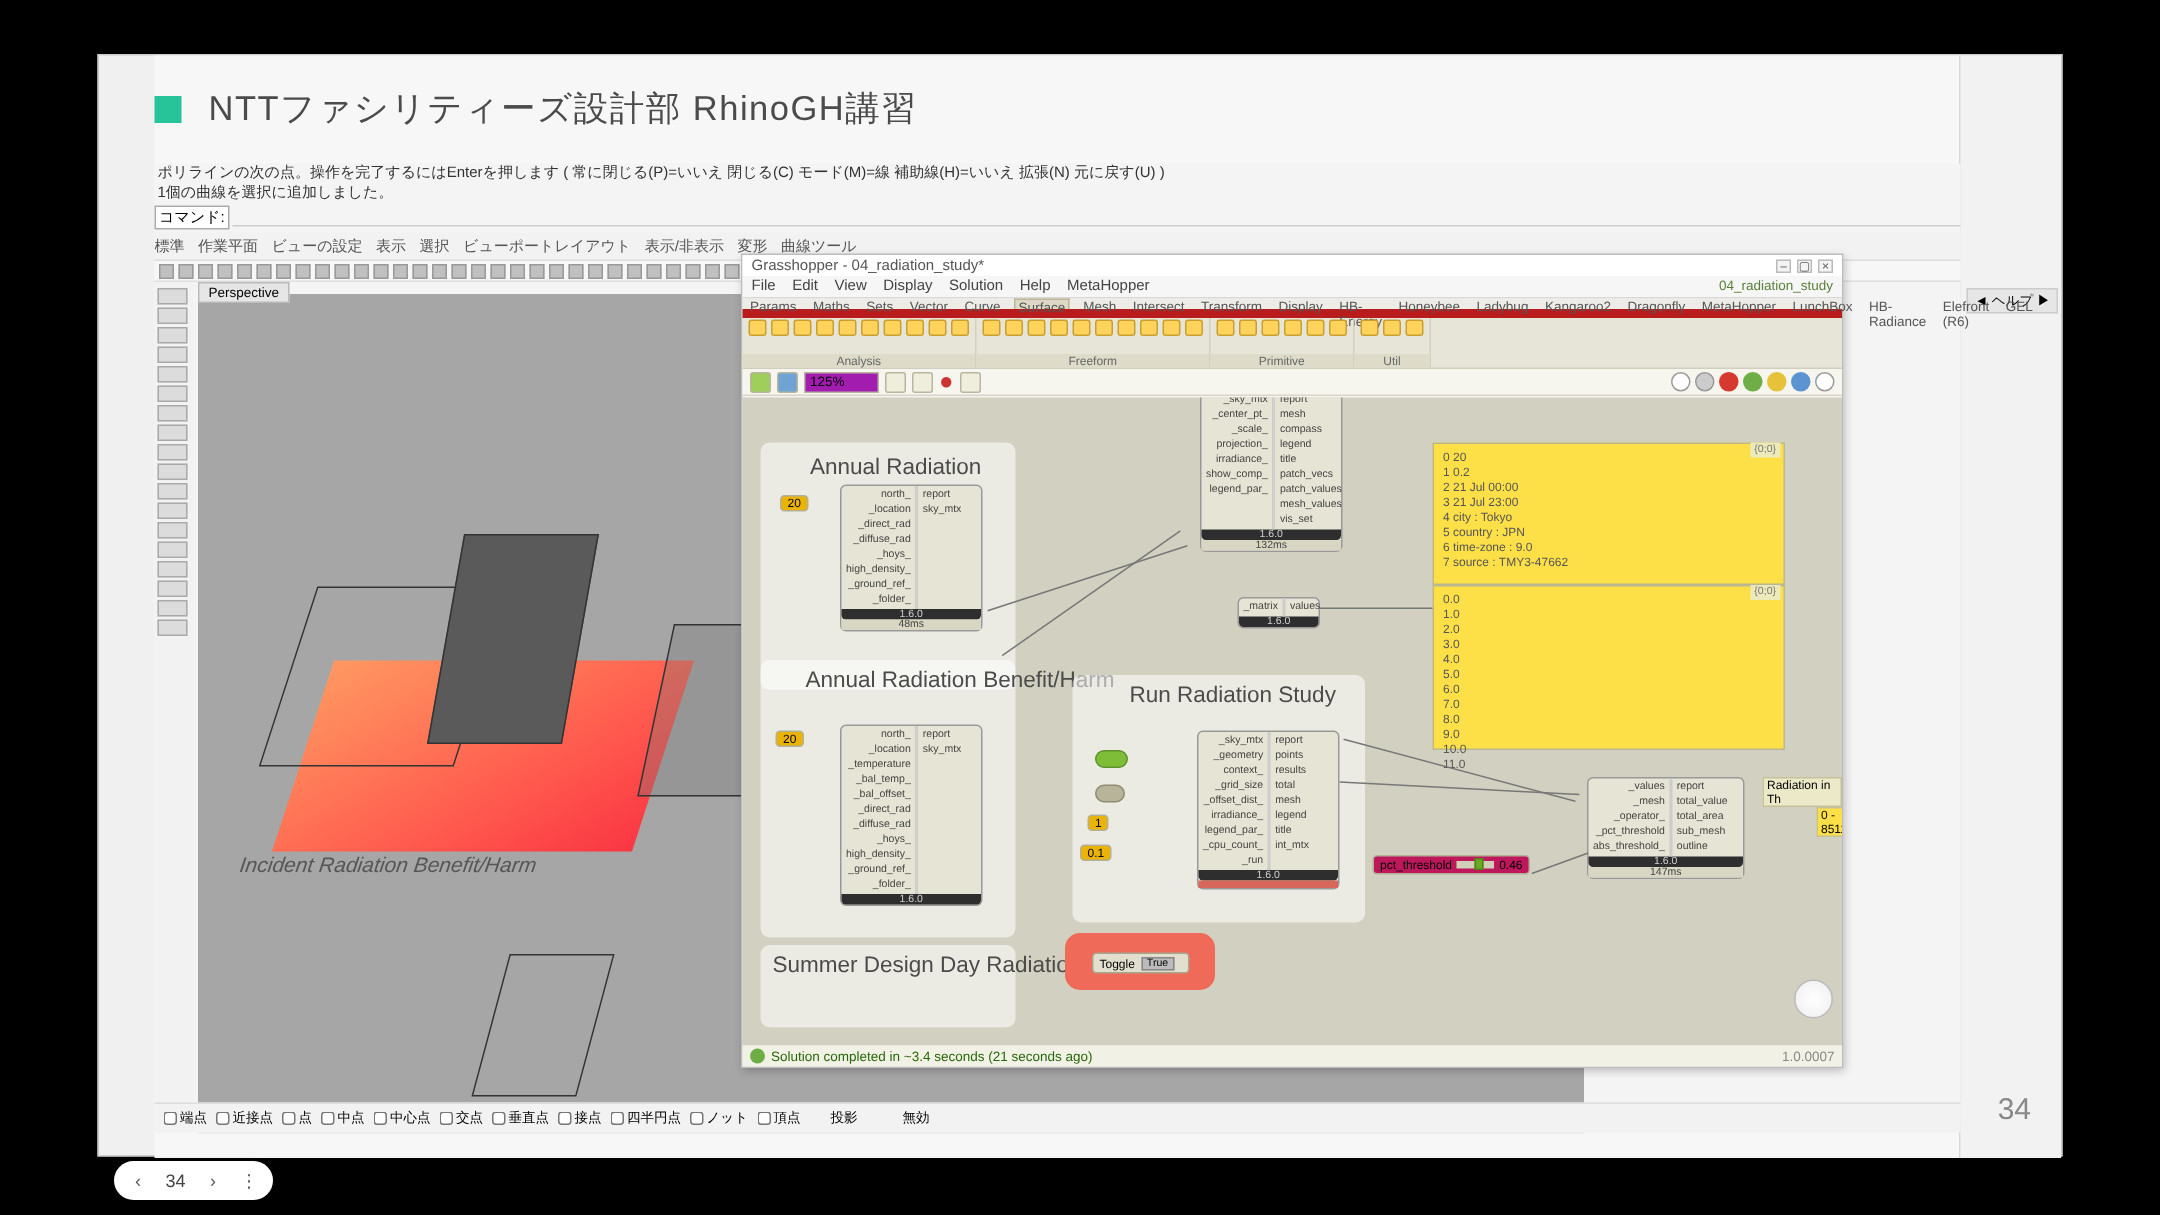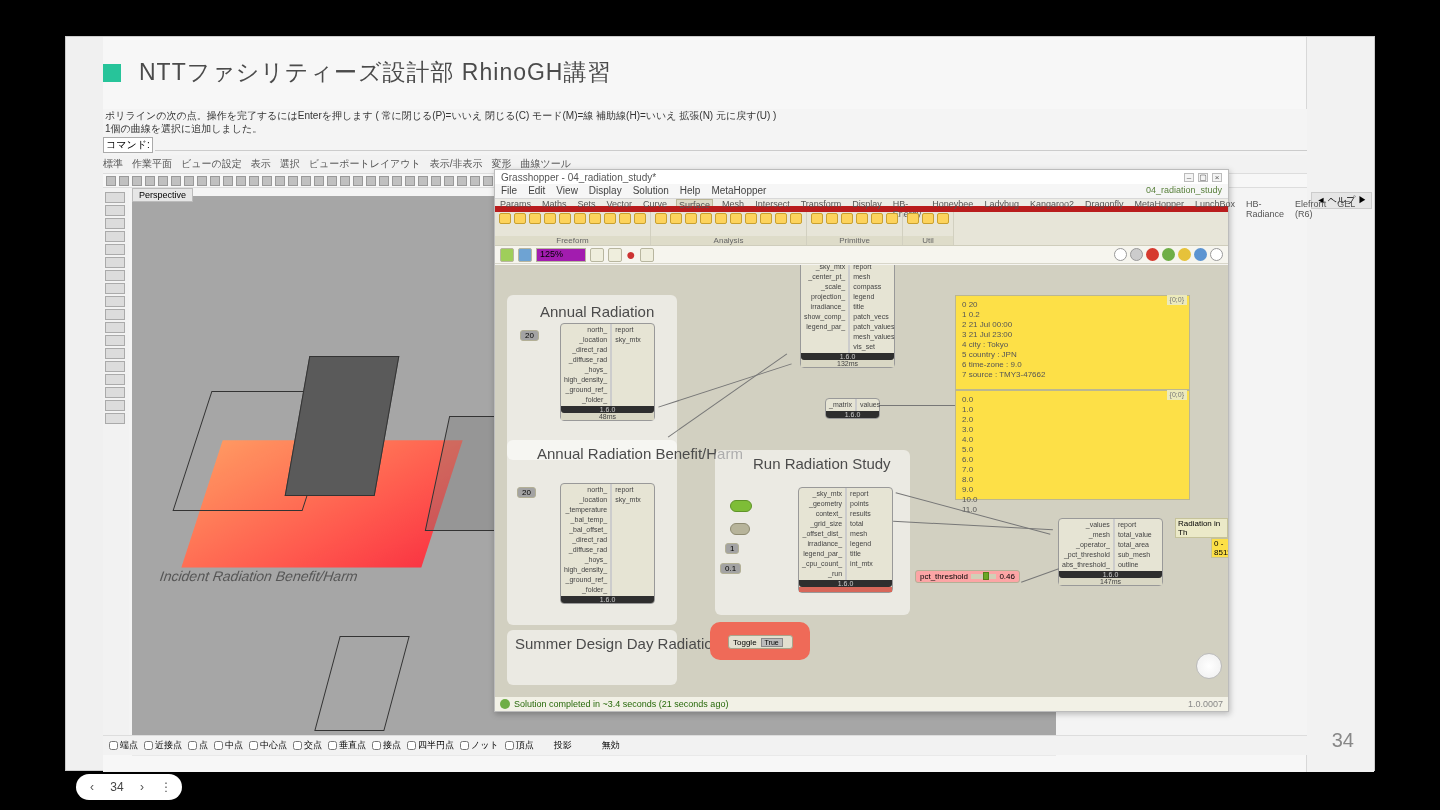--- a/index.html
+++ b/index.html
@@ -72,24 +72,24 @@
   .ports div { font-size:7px; line-height:10px; white-space:nowrap;}
   .ports.in { border-right:1px solid #ccc; text-align:right;}
   .ports.out { border-left:1px solid #ccc;}
   .comp-foot { background:#2e2e2e; color:#cfcfcf; text-align:center; font-size:7px; border-radius:0 0 3px 3px;}
   .comp-foot2 { background:#d7675a; height:5px; }
   .grp-label { position:absolute; font-size:15px; color:#4b4b4b; font-weight:500;}
   .grp-box { position:absolute; background:rgba(255,255,255,.55); border-radius:6px;}
   .run-grp { position:absolute; background:#ef6a58; border-radius:10px; }
   .toggle { position:absolute; background:#e2dfcf; border:1px solid #a8a58b; border-radius:3px; font-size:8px; display:flex; align-items:center; padding:0 4px; gap:4px;}
   .toggle .sw { background:#bbb; border:1px solid #888; padding:0 3px; font-size:7px;}
-  .slider { position:absolute; background:#fca5a5; border:1px solid #b3b096; border-radius:3px; font-size:8px; display:flex; align-items:center; padding:1px 4px; gap:3px;}
+  .slider { position:absolute; background:#be185d; border:1px solid #b3b096; border-radius:3px; font-size:8px; display:flex; align-items:center; padding:1px 4px; gap:3px;}
   .slider .bar { flex:1; height:5px; background:#d2cfb7; position:relative;}
   .slider .dot { position:absolute; top:-2px; width:6px; height:8px; background:#6ba823; border:1px solid #558018;}
-  .num-in { position:absolute; background:#a3a3a3; border:1px solid #b3b096; border-radius:3px; font-size:8px; padding:0 4px;}
+  .num-in { position:absolute; background:#eab308; border:1px solid #b3b096; border-radius:3px; font-size:8px; padding:0 4px;}
   .panel-out { position:absolute; background:#fde047; border:1px solid #bbb790; font-size:8px; color:#555; padding:4px 6px; font-family:"Courier New",monospace; line-height:10px;}
   .panel-hdr { position:absolute; right:2px; top:-1px; font-size:7px; background:#eceabb; padding:0 3px; color:#777;}
 
   .wire { position:absolute; background:#777; height:1px;}
 
   .right-gutter { position:absolute; right:0; top:0; width:69px; height:735px; background:#f2f2f2;}
   .page-num { position:absolute; right:20px; bottom:20px; font-size:20px; color:#888;}
   .help-tab { position:absolute; right:2px; top:155px; writing-mode:horizontal-tb; background:#e6e6e6; border:1px solid #ccc; font-size:9px; padding:1px 4px;}
 
   
@@ -322,36 +322,36 @@
                 <i></i>
                 <i></i>
                 <i></i>
                 <i></i>
                 <i></i>
                 <i></i>
                 <i></i>
                 <i></i>
                 <i></i>
               </div>
-              <div class="rb-label">Freeform</div>
+              <div class="rb-label">Analysis</div>
             </div>
           <div class="rb-group">
               <div class="rb-icons">
                 <i></i>
                 <i></i>
                 <i></i>
                 <i></i>
                 <i></i>
                 <i></i>
                 <i></i>
                 <i></i>
                 <i></i>
                 <i></i>
               </div>
-              <div class="rb-label">Analysis</div>
+              <div class="rb-label">Freeform</div>
             </div>
           <div class="rb-group">
               <div class="rb-icons">
                 <i></i>
                 <i></i>
                 <i></i>
                 <i></i>
                 <i></i>
                 <i></i>
               </div>

